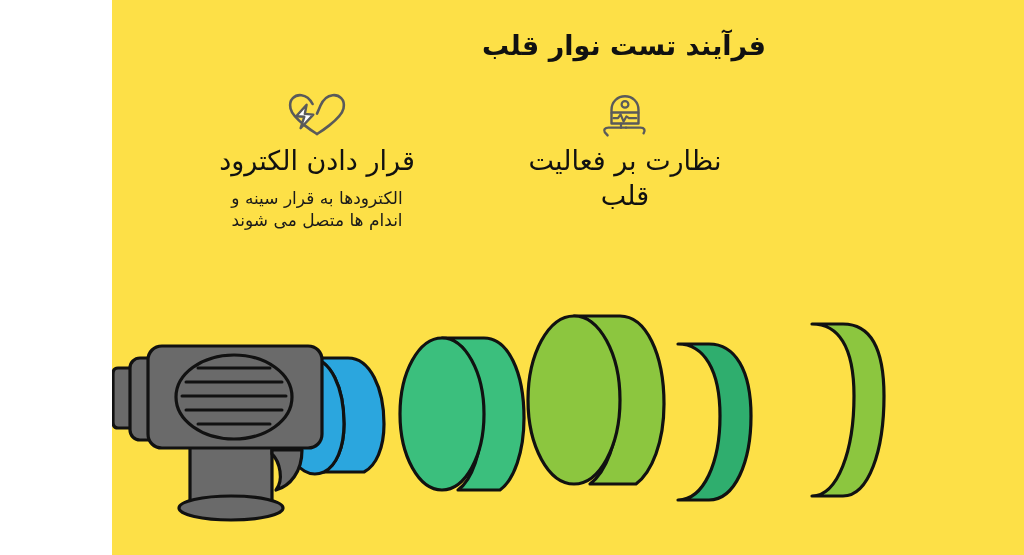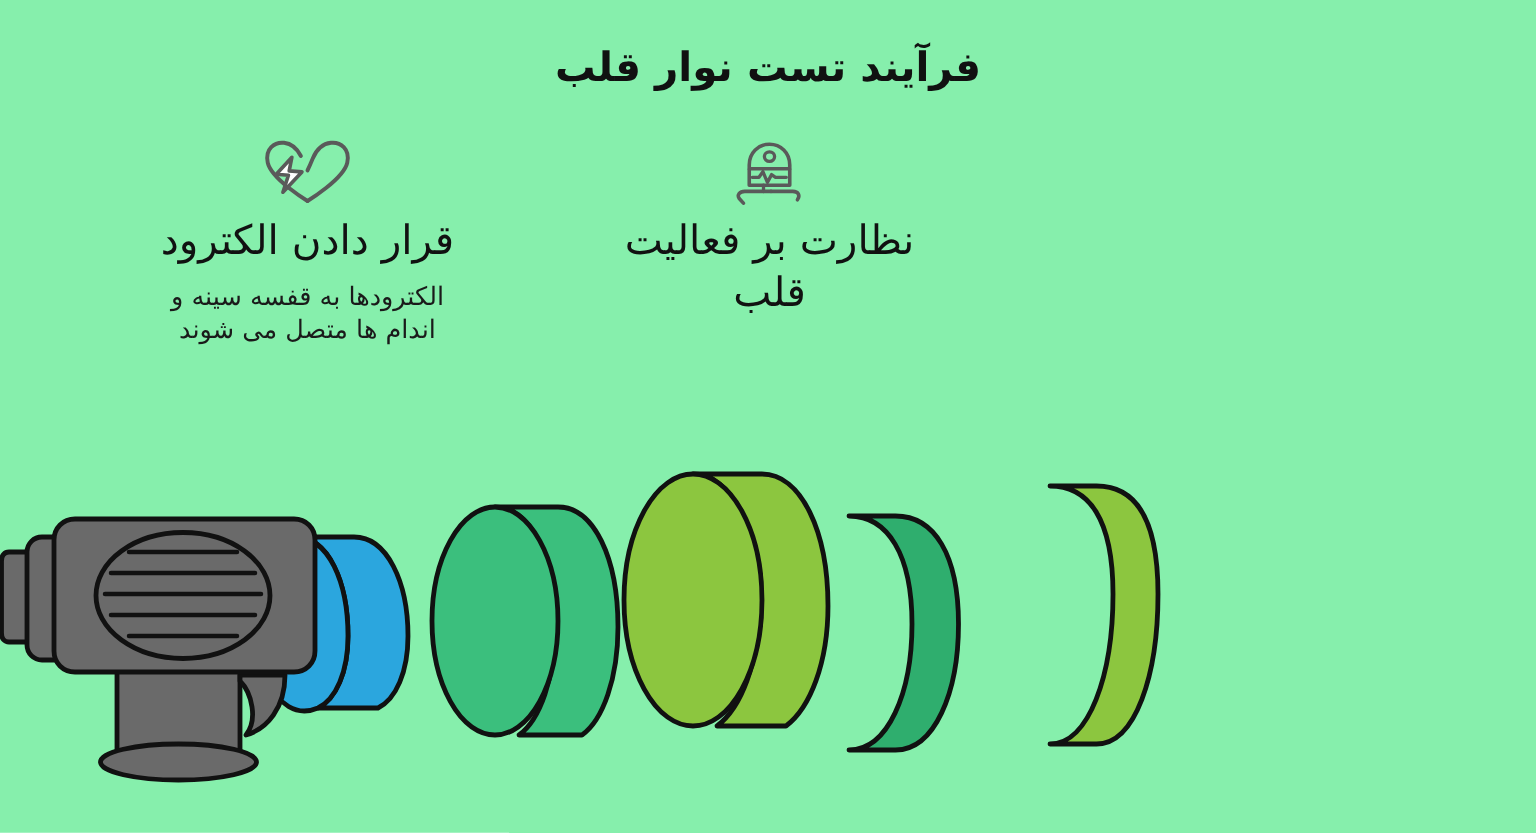--- a/index.html
+++ b/index.html
@@ -11,23 +11,23 @@
     height: 555px;
     background: #ffffff;
     font-family: "DejaVu Sans", "Liberation Sans", sans-serif;
     overflow: hidden;
     position: relative;
   }
 
   #infographic {
     position: absolute;
     inset: 0;
-    width: 1024px;
+    width: 912px;
     height: 555px;
-    background: #86efac;
+    background: #fde047;
   }
 
   
   .page-title {
     position: absolute;
     top: 30px;
     left: 0;
     width: 1024px;
     text-align: center;
     font-size: 27px;
@@ -119,21 +119,21 @@
 
     <div class="step step-1">
       <div class="step-icon">
         <svg width="66" height="46" viewBox="0 0 66 46" fill="none" aria-hidden="true">
           <path d="M33 42 C33 42 9 27.5 6.5 16.5 C4.4 7.2 11.2 2.5 17.4 3.2 C23 3.8 26.5 8 28.6 12" stroke="#5a5a5a" stroke-width="2.6" stroke-linecap="round" stroke-linejoin="round" fill="none"></path>
           <path d="M33 42 C33 42 57 27.5 59.5 16.5 C61.6 7.2 54.8 2.5 48.6 3.2 C42.2 3.9 38.4 9.2 36.5 13.6 C35.8 15.3 34.6 18.2 33 21.6" stroke="#5a5a5a" stroke-width="2.6" stroke-linecap="round" stroke-linejoin="round" fill="none"></path>
           <path d="M22.6 12.8 L12.2 24.2 L20.3 24.8 L16.6 36.2 L29.3 22.6 L20.8 21.9 Z" stroke="#5a5a5a" stroke-width="2.4" stroke-linejoin="round" fill="#ffffff"></path>
         </svg>
       </div>
       <div class="step-title">قرار دادن الکترود</div>
-      <div class="step-body">الکترودها به قفسه سینه و اندام ها متصل می شوند</div>
+      <div class="step-body">الکترودها به قرار سینه و اندام ها متصل می شوند</div>
     </div>
 
     <div class="step step-2">
       <div class="step-icon">
         <svg width="52" height="46" viewBox="0 0 52 46" fill="none" aria-hidden="true">
           <path d="M12.5 18 C12.5 9.7 18.6 4.2 26 4.2 C33.4 4.2 39.5 9.7 39.5 18 L39.5 20.5 L12.5 20.5 Z" stroke="#5a5a5a" stroke-width="2.4" stroke-linejoin="round" fill="none"></path>
           <ellipse cx="26" cy="12.4" rx="3.4" ry="3.2" stroke="#5a5a5a" stroke-width="2.2" fill="none"></ellipse>
           <path d="M12.5 20.5 L12.5 31.5 L39.5 31.5 L39.5 20.5" stroke="#5a5a5a" stroke-width="2.4" stroke-linejoin="round" fill="none"></path>
           <path d="M14.5 26.2 L19 26.2 L21.6 22.4 L24.6 29.6 L27.4 24.4 L30 26.2 L37.2 26.2" stroke="#5a5a5a" stroke-width="2.2" stroke-linecap="round" stroke-linejoin="round" fill="none"></path>
           <path d="M22 31.5 L22 35.6" stroke="#5a5a5a" stroke-width="2.2" stroke-linecap="round" fill="none"></path>

